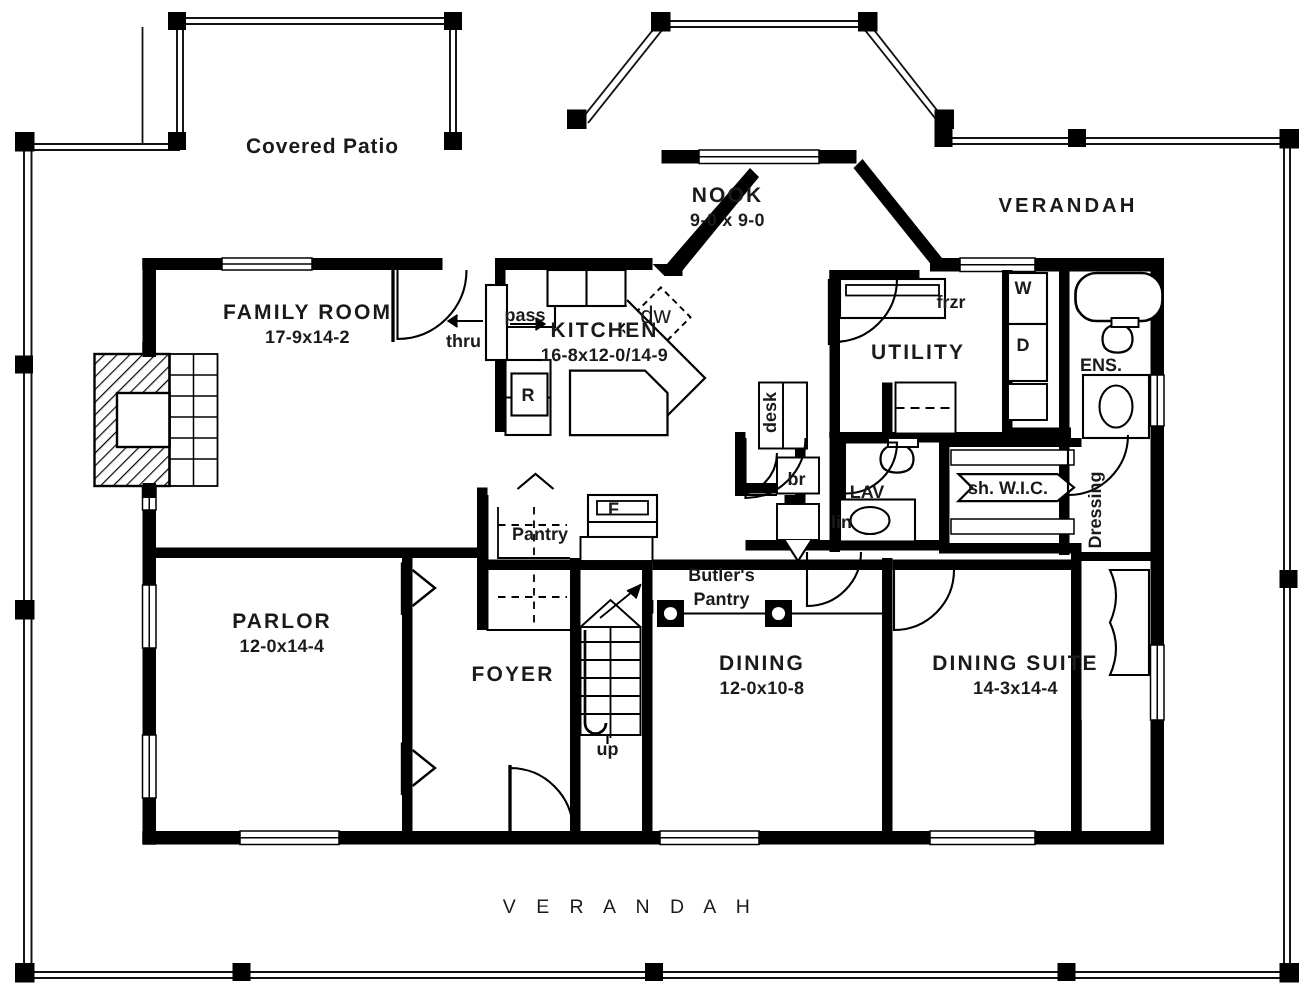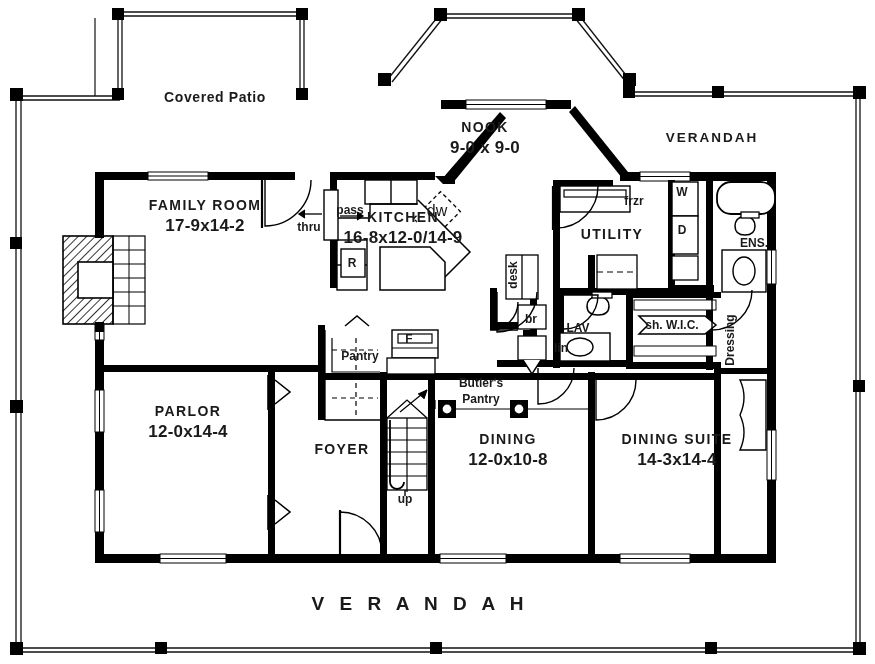--- a/index.html
+++ b/index.html
@@ -3,26 +3,26 @@
 <meta charset="utf-8">
 <style>
   html,body{margin:0;padding:0;background:#ffffff;}
   body{width:875px;height:664px;overflow:hidden;
        font-family:"Liberation Sans", sans-serif;color:#111;}
   #plan{position:relative;width:875px;height:664px;background:#fff;}
   svg{position:absolute;left:0;top:0;}
   .lbl{position:absolute;text-align:center;white-space:nowrap;
        color:#1a1a1a;font-family:"Liberation Sans", sans-serif;}
   .room-name{font-weight:bold;font-size:14px;letter-spacing:1.4px;line-height:1.25;}
-  .room-dim{font-weight:bold;font-size:17px;letter-spacing:0.2px;line-height:1.25;}
+  .room-dim{font-weight:bold;font-size:12px;letter-spacing:0.2px;line-height:1.25;}
   .small-b{font-weight:bold;font-size:12px;letter-spacing:0px;}
   .tiny-b{font-weight:normal;font-size:16px;}
   .patio{font-weight:bold;font-size:14px;letter-spacing:0.6px;}
   .ver-top{font-weight:bold;font-size:13.5px;letter-spacing:2px;}
-  .ver-bot{font-weight:bold;font-size:19px;letter-spacing:5px;}
+  .ver-bot{font-weight:normal;font-size:13px;letter-spacing:5px;}
 </style>
 </head>
 <body>
 
 <div id="plan">
 
 <svg width="875" height="664" viewBox="0 0 875 664">
   <defs>
     <pattern id="hatch" width="6" height="6" patternUnits="userSpaceOnUse" patternTransform="rotate(45)">
       <rect width="6" height="6" fill="#ffffff"></rect>
@@ -425,21 +425,21 @@
       <div class="lbl small-b" style="left: 309px; top: 227px; transform: translate(-50%, -50%);">thru</div>
       <div class="lbl tiny-b" style="left: 437px; top: 211px; transform: translate(-50%, -50%);">dw</div>
       <div class="lbl small-b" style="left: 352px; top: 263px; transform: translate(-50%, -50%);">R</div>
       <div class="lbl small-b" style="left: 409px; top: 339px; transform: translate(-50%, -50%);">F</div>
       <div class="lbl small-b" style="left: 360px; top: 356px; transform: translate(-50%, -50%);">Pantry</div>
       <div class="lbl small-b" style="left: 481px; top: 383px; transform: translate(-50%, -50%);">Butler's</div>
       <div class="lbl small-b" style="left: 481px; top: 399px; transform: translate(-50%, -50%);">Pantry</div>
       <div class="lbl small-b" style="left: 592px; top: 201px; transform: translate(-50%, -50%); margin-left: 42px;">frzr</div>
       <div class="lbl small-b" style="left: 682px; top: 192px; transform: translate(-50%, -50%);">W</div>
       <div class="lbl small-b" style="left: 682px; top: 230px; transform: translate(-50%, -50%);">D</div>
-      <div class="lbl small-b" style="left: 734px; top: 243px; transform: translate(-50%, -50%); padding-left: 40px;">ENS.</div>
+      <div class="lbl small-b" style="left: 734px; top: 243px; transform: translate(-50%, -50%);">ENS.</div>
       <div class="lbl small-b" style="left: 513px; top: 275px; transform: translate(-50%, -50%) rotate(-90deg);">desk</div>
       <div class="lbl small-b" style="left: 531px; top: 319px; transform: translate(-50%, -50%);">br</div>
       <div class="lbl small-b" style="left: 532px; top: 348px; transform: translate(-50%, -50%); margin-left: 29px;">lin</div>
       <div class="lbl small-b" style="left: 578px; top: 328px; transform: translate(-50%, -50%);">LAV</div>
       <div class="lbl small-b" style="left: 672px; top: 325px; transform: translate(-50%, -50%);">sh. W.I.C.</div>
       <div class="lbl small-b" style="left: 730px; top: 340px; transform: translate(-50%, -50%) rotate(-90deg);">Dressing</div>
       <div class="lbl small-b" style="left: 405px; top: 499px; transform: translate(-50%, -50%);">up</div>
       <div class="lbl patio" style="left: 215px; top: 97px; transform: translate(-50%, -50%);">Covered Patio</div>
       <div class="lbl ver-top" style="left: 712px; top: 137px; transform: translate(-50%, -50%);">VERANDAH</div>
       <div class="lbl ver-bot" style="left: 420px; top: 604px; transform: translate(-50%, -50%);">V E R A N D A H</div>

